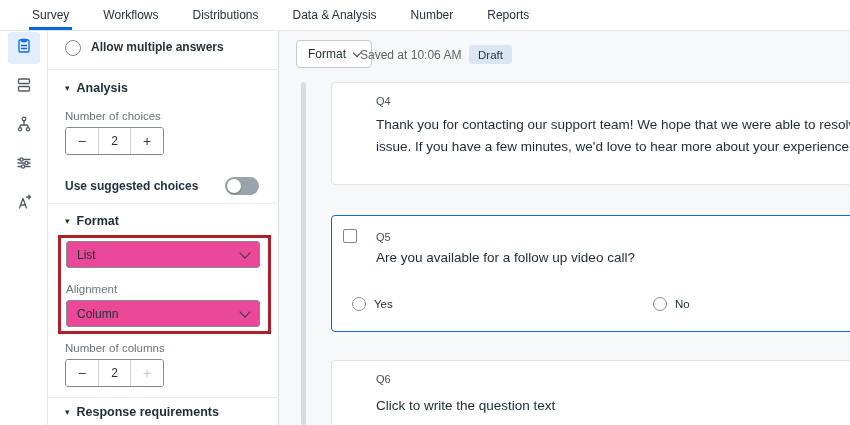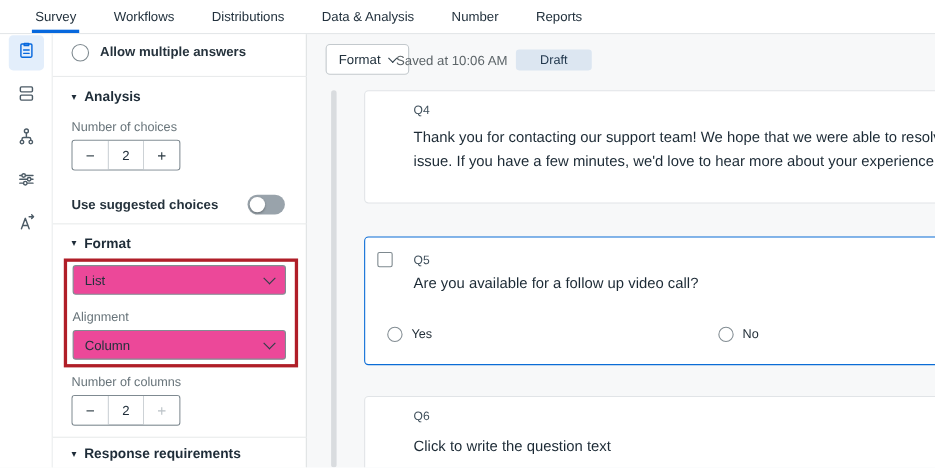--- a/index.html
+++ b/index.html
@@ -66,21 +66,21 @@
           transform:rotate(45deg); margin-top:-4px; flex:none; }
   .chev.small { width:6px; height:6px; margin-top:-2px; }
 
   
   .main { position:absolute; top:31px; left:279px; right:0; bottom:0; background:#f7f8f9; overflow:hidden; }
   .tools-btn { position:absolute; left:17px; top:9px; height:28px; display:inline-flex; align-items:center; gap:8px;
                padding:0 11px; background:#fff; border:1px solid #c3c9cd; border-radius:4px; font-size:12px;
                color:#20303c; cursor:pointer; font-family:inherit; }
   .saved-text { position:absolute; left:81px; top:17px; font-size:12px; color:#5c6468; }
   .draft-badge { position:absolute; left:190px; top:14px; height:19px; display:inline-flex; align-items:center;
-                 padding:0 22px; background:#dce6f1; color:#22384e; font-size:11.5px; border-radius:3px; }
+                 padding:0 9px; background:#dce6f1; color:#22384e; font-size:11.5px; border-radius:3px; }
   .vscroll { position:absolute; left:22px; top:51px; width:5px; height:343px; background:#d9dcdf; border-radius:3px; cursor:pointer; }
 
   .qcard { position:absolute; left:52px; width:640px; background:#fff; border:1px solid #e1e4e7; border-radius:4px; cursor:pointer; }
   .q4 { top:51px;  height:103px; }
   .q5 { top:184px; height:117px; border-color:#0b6cd6; }
   .q6 { top:329px; height:115px; }
   .q-id { position:absolute; left:44px; top:12px; font-size:11px; color:#40505c; }
   .q5 .q-id { top:15px; }
   .q-textline { position:absolute; left:44px; white-space:nowrap; font-size:13.5px; color:#1c2a35; }
   .q-line1 { top:34px; } .q-line2 { top:56px; }

